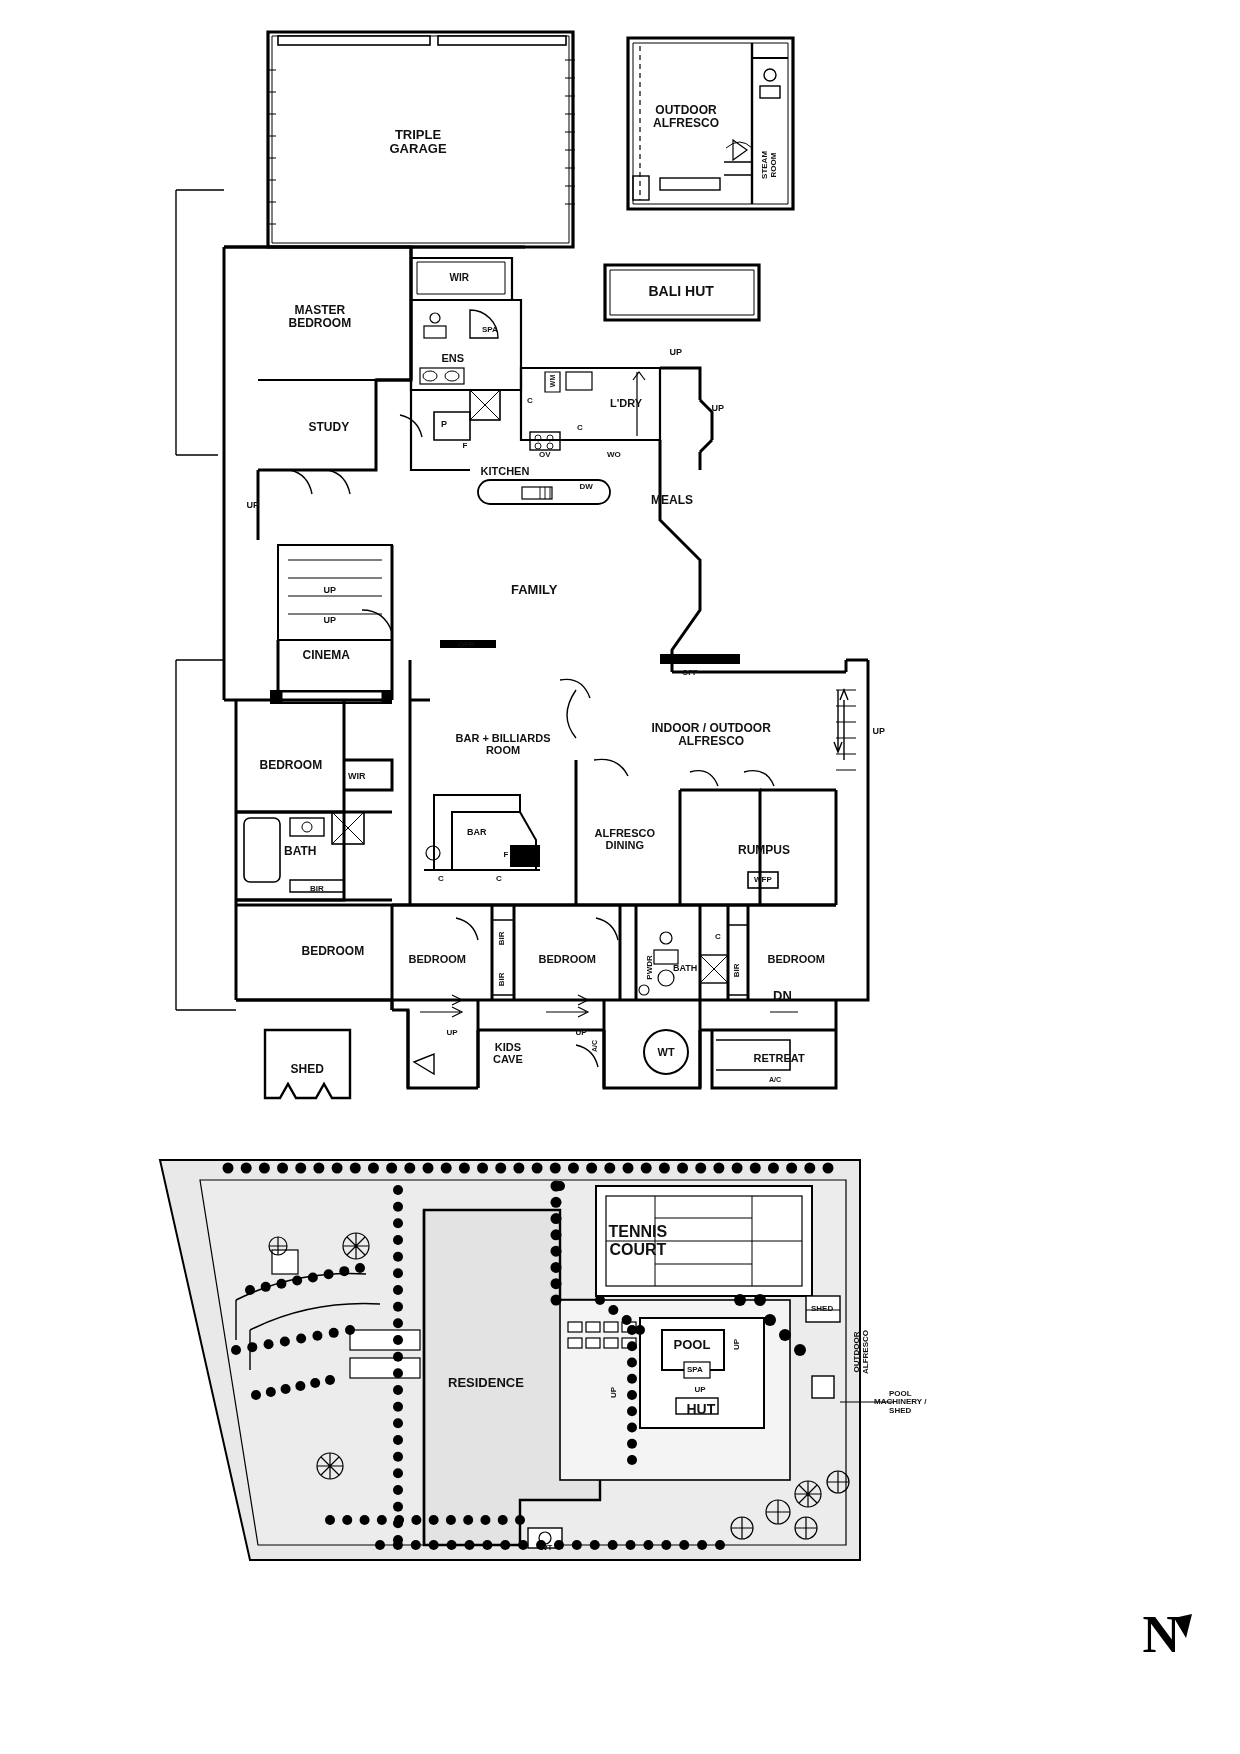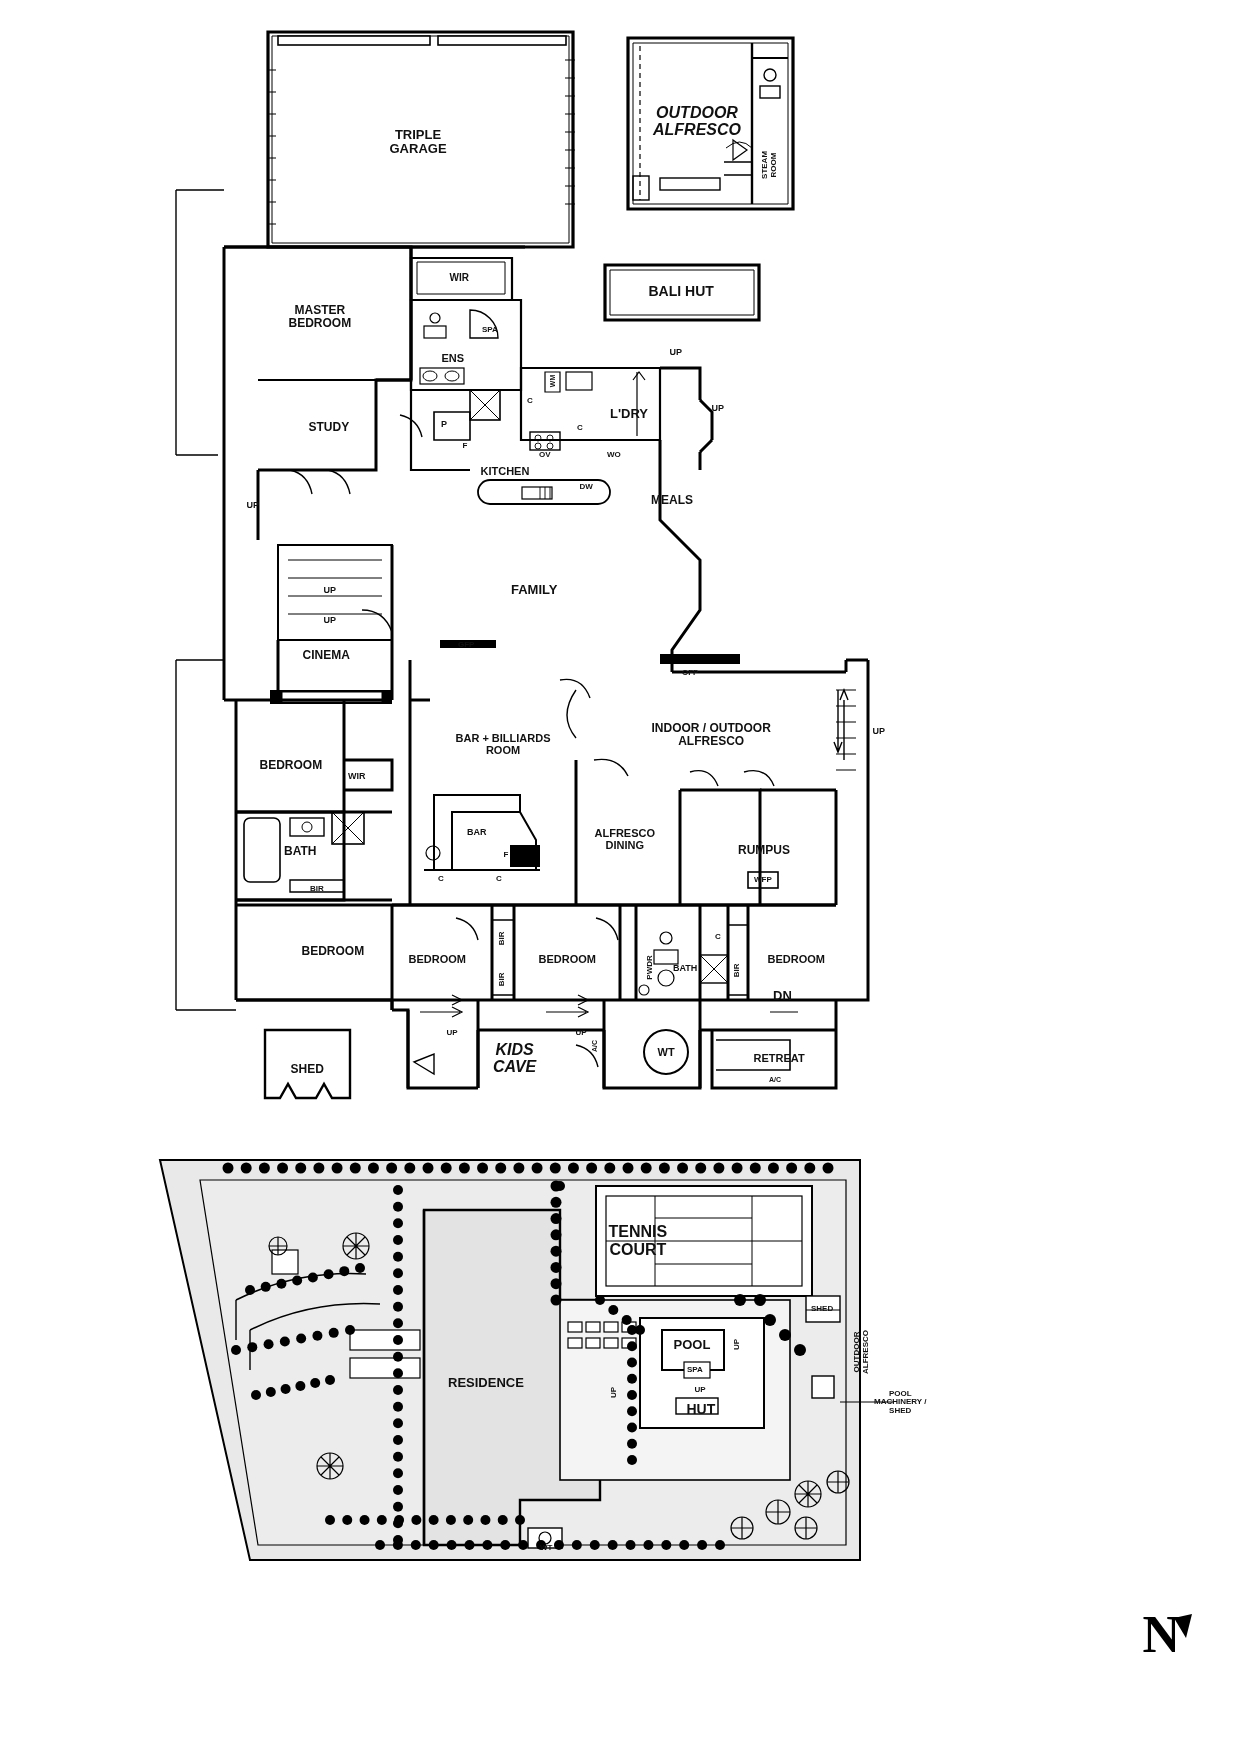--- a/index.html
+++ b/index.html
@@ -683,36 +683,36 @@
       <circle cx="806" cy="1528" r="11"></circle>
         <path d="M795 1528 H817 M806 1517 V1539"></path>
     </g>
   </g>
 
 </svg>
 
 <div id="labels">
     <div class="lbl" style="font-size: 13px; left: 389.5px; top: 127.5px;">TRIPLE
 GARAGE</div>
-    <div class="lbl" style="font-size: 16px; left: 653px; top: 103.5px; font-style: italic;">OUTDOOR
+    <div class="lbl" style="font-size: 12px; left: 653px; top: 103.5px;">OUTDOOR
 ALFRESCO</div>
     <div class="lbl" style="font-size: 8px; left: 756px; top: 156px; transform: rotate(-90deg);">STEAM
 ROOM</div>
     <div class="lbl" style="font-size: 14px; left: 648.5px; top: 284px;">BALI HUT</div>
     <div class="lbl" style="font-size: 12px; left: 288.5px; top: 303.5px;">MASTER
 BEDROOM</div>
     <div class="lbl" style="font-size: 10px; left: 449.5px; top: 271.5px;">WIR</div>
     <div class="lbl" style="font-size: 11px; left: 441.5px; top: 352px;">ENS</div>
     <div class="lbl" style="font-size: 8px; left: 482px; top: 325.5px;">SPA</div>
     <div class="lbl" style="font-size: 12px; left: 308.5px; top: 420.5px;">STUDY</div>
     <div class="lbl" style="font-size: 9px; left: 441px; top: 419px;">P</div>
     <div class="lbl" style="font-size: 8px; left: 462.5px; top: 441.5px;">F</div>
     <div class="lbl" style="font-size: 8px; left: 527px; top: 396.5px;">C</div>
     <div class="lbl" style="font-size: 7px; left: 547px; top: 377px; transform: rotate(-90deg);">WM</div>
-    <div class="lbl" style="font-size: 13px; left: 578px; top: 407px; padding-left: 32px;">L'DRY</div>
+    <div class="lbl" style="font-size: 11px; left: 578px; top: 397px; padding-left: 32px;">L'DRY</div>
     <div class="lbl" style="font-size: 8px; left: 577px; top: 423.5px;">C</div>
     <div class="lbl" style="font-size: 8px; left: 539px; top: 450.5px;">OV</div>
     <div class="lbl" style="font-size: 8px; left: 607px; top: 450.5px;">WO</div>
     <div class="lbl" style="font-size: 11px; left: 480.5px; top: 465px;">KITCHEN</div>
     <div class="lbl" style="font-size: 8px; left: 551.5px; top: 482.5px; padding-left: 28px;">DW</div>
     <div class="lbl" style="font-size: 12px; left: 651px; top: 493.5px;">MEALS</div>
     <div class="lbl" style="font-size: 9px; left: 669.5px; top: 347px;">UP</div>
     <div class="lbl" style="font-size: 9px; left: 711.5px; top: 403px;">UP</div>
     <div class="lbl" style="font-size: 9px; left: 246.5px; top: 500px;">UP</div>
     <div class="lbl" style="font-size: 13px; left: 511px; top: 582.5px;">FAMILY</div>
@@ -744,21 +744,21 @@
     <div class="lbl" style="font-size: 8px; left: 496px; top: 974.5px; transform: rotate(-90deg);">BIR</div>
     <div class="lbl" style="font-size: 11px; left: 538.5px; top: 953px;">BEDROOM</div>
     <div class="lbl" style="font-size: 8px; left: 638px; top: 962.5px; transform: rotate(-90deg);">PWDR</div>
     <div class="lbl" style="font-size: 9px; left: 673px; top: 963px;">BATH</div>
     <div class="lbl" style="font-size: 8px; left: 715px; top: 932.5px;">C</div>
     <div class="lbl" style="font-size: 8px; left: 731px; top: 965.5px; transform: rotate(-90deg);">BIR</div>
     <div class="lbl" style="font-size: 11px; left: 767.5px; top: 953px;">BEDROOM</div>
     <div class="lbl" style="font-size: 13px; left: 773px; top: 988.5px;">DN</div>
     <div class="lbl" style="font-size: 8px; left: 446.5px; top: 1028.5px;">UP</div>
     <div class="lbl" style="font-size: 8px; left: 575.5px; top: 1028.5px;">UP</div>
-    <div class="lbl" style="font-size: 16px; left: 493px; top: 1040.5px; font-style: italic;">KIDS
+    <div class="lbl" style="font-size: 11px; left: 493px; top: 1040.5px;">KIDS
 CAVE</div>
     <div class="lbl" style="font-size: 7px; left: 589px; top: 1042px; transform: rotate(-90deg);">A/C</div>
     <div class="lbl" style="font-size: 11px; left: 657.5px; top: 1046px;">WT</div>
     <div class="lbl" style="font-size: 11px; left: 753.5px; top: 1052px;">RETREAT</div>
     <div class="lbl" style="font-size: 7px; left: 769px; top: 1076px;">A/C</div>
     <div class="lbl" style="font-size: 12px; left: 290.5px; top: 1062.5px;">SHED</div>
     <div class="lbl" style="font-size: 16px; left: 608.5px; top: 1223px;">TENNIS
 COURT</div>
     <div class="lbl" style="font-size: 13px; left: 448px; top: 1375.5px;">RESIDENCE</div>
     <div class="lbl" style="font-size: 13px; left: 673.5px; top: 1337.5px;">POOL</div>

